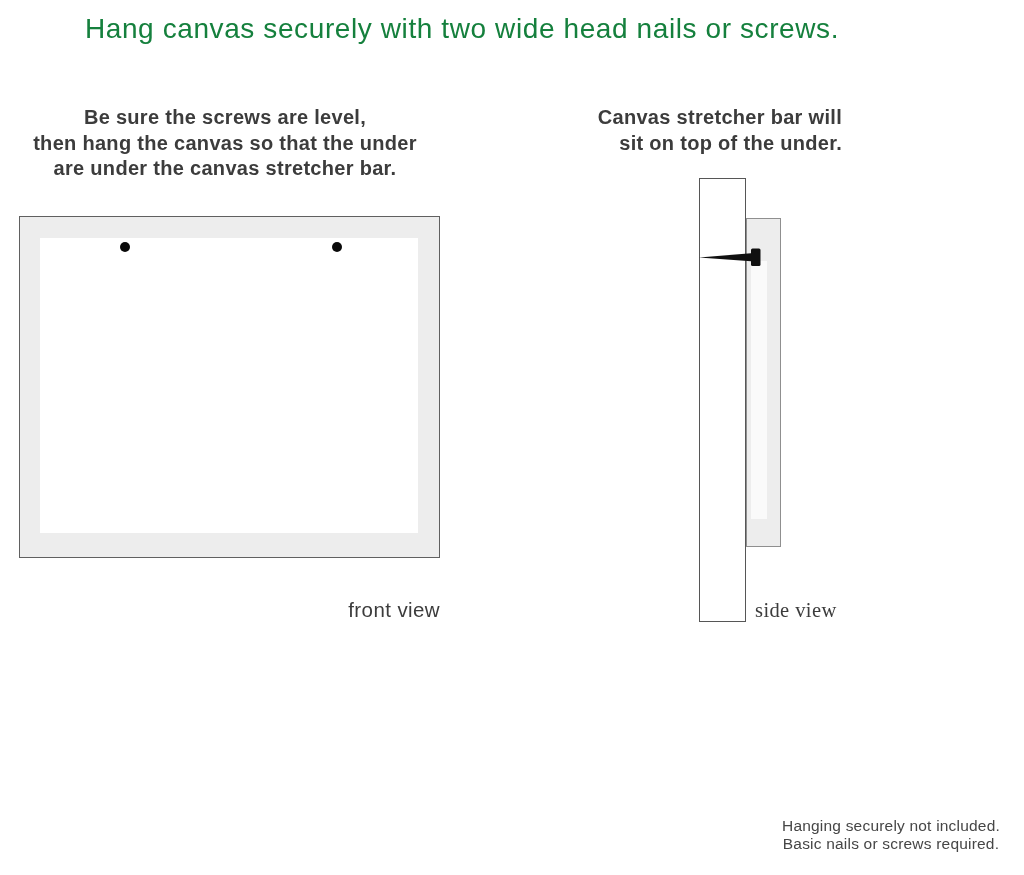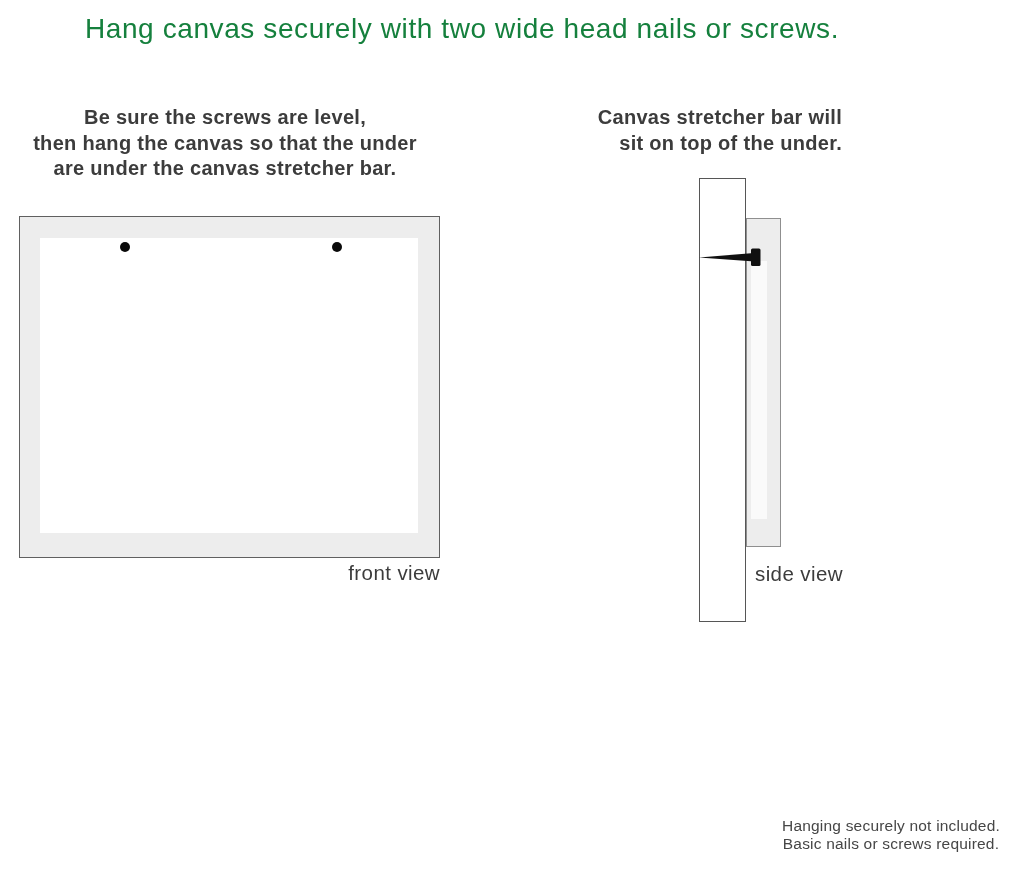--- a/index.html
+++ b/index.html
@@ -58,23 +58,24 @@
     background: #0a0a0a;
   }
   .screw-left  { left: 100px; top: 25px; }
   .screw-right { left: 312px; top: 25px; }
 
   .view-label {
     font-size: 20.5px;
     font-weight: 300;
     letter-spacing: 0.4px;
     color: #3c3c3c;
+    margin-top: 37px;
   }
   .front-label { left: 240px; top: 561px; width: 200px; text-align: right; }
-  .side-label  { left: 755px; top: 562px; }
+  .side-label  { left: 755px; top: 562px; font-family: Liberation Serif, serif; }
 
   
   .side-canvas {
     left: 746px; top: 218px;
     width: 35px; height: 329px;
     background: #ededed;
     border: 1px solid #8f8f8f;
     box-sizing: border-box;
     z-index: 1;
   }

